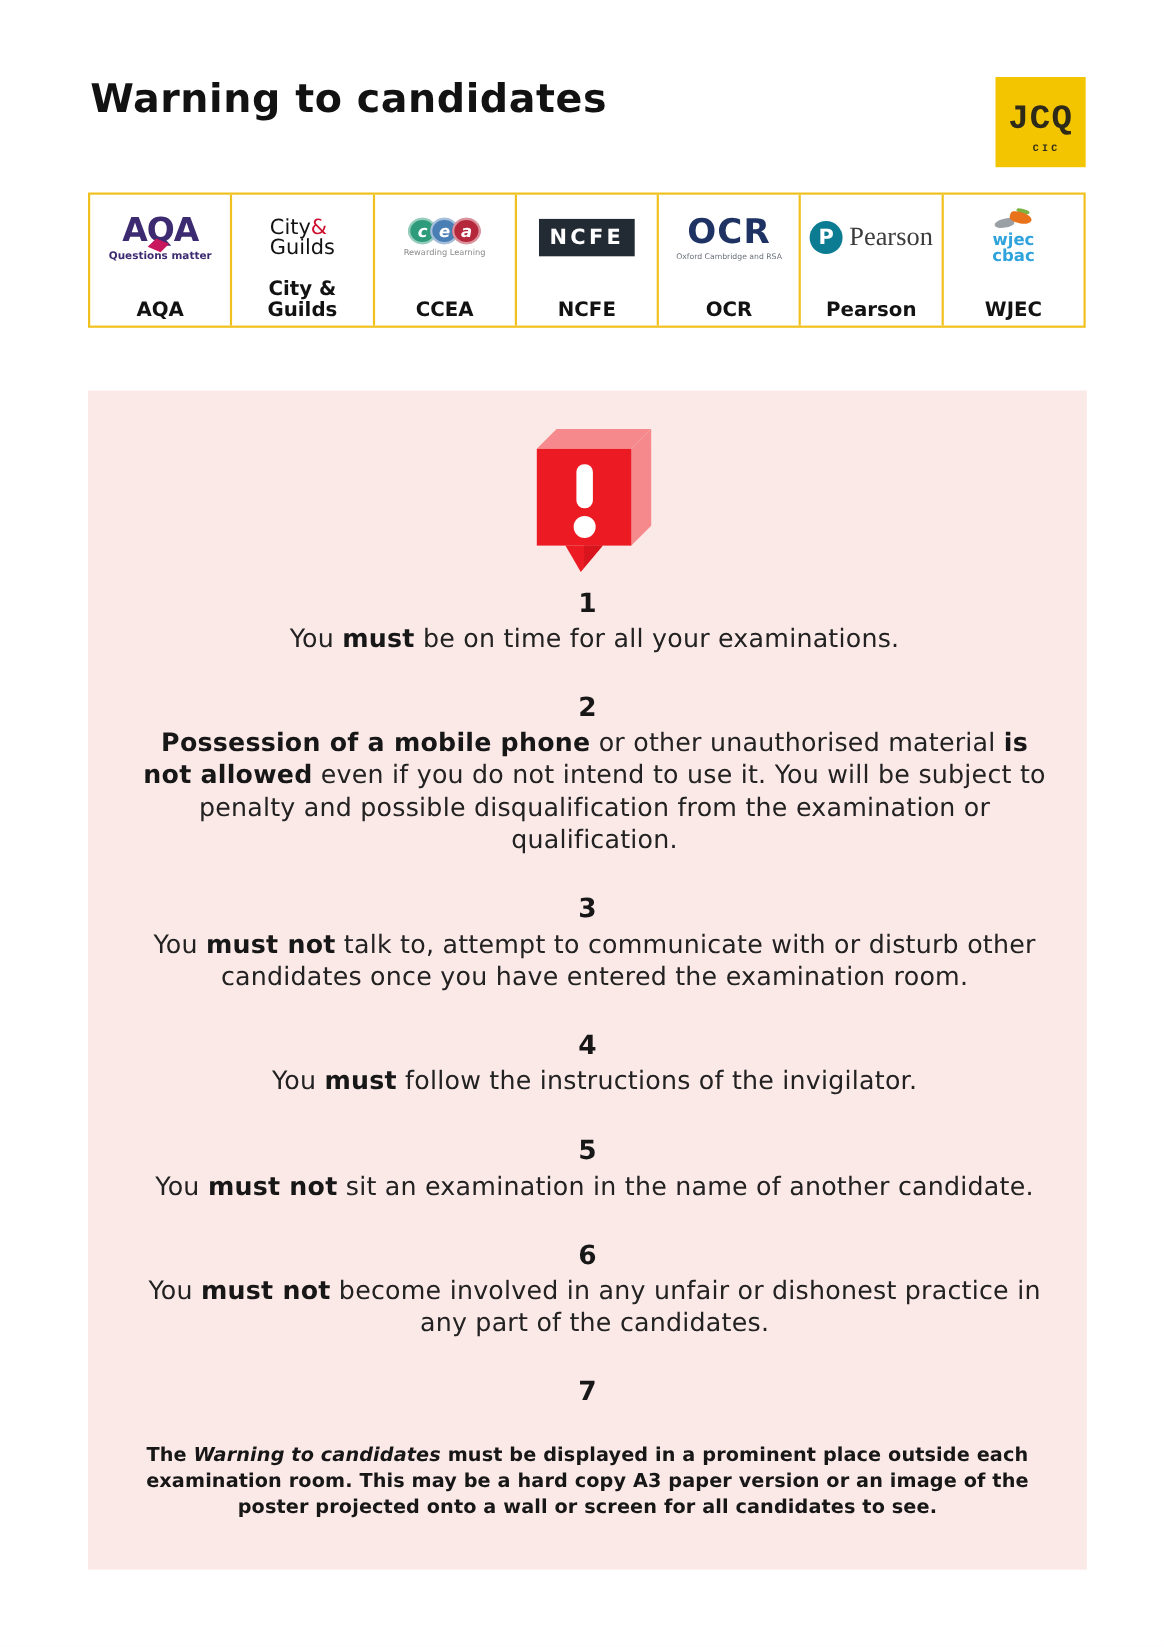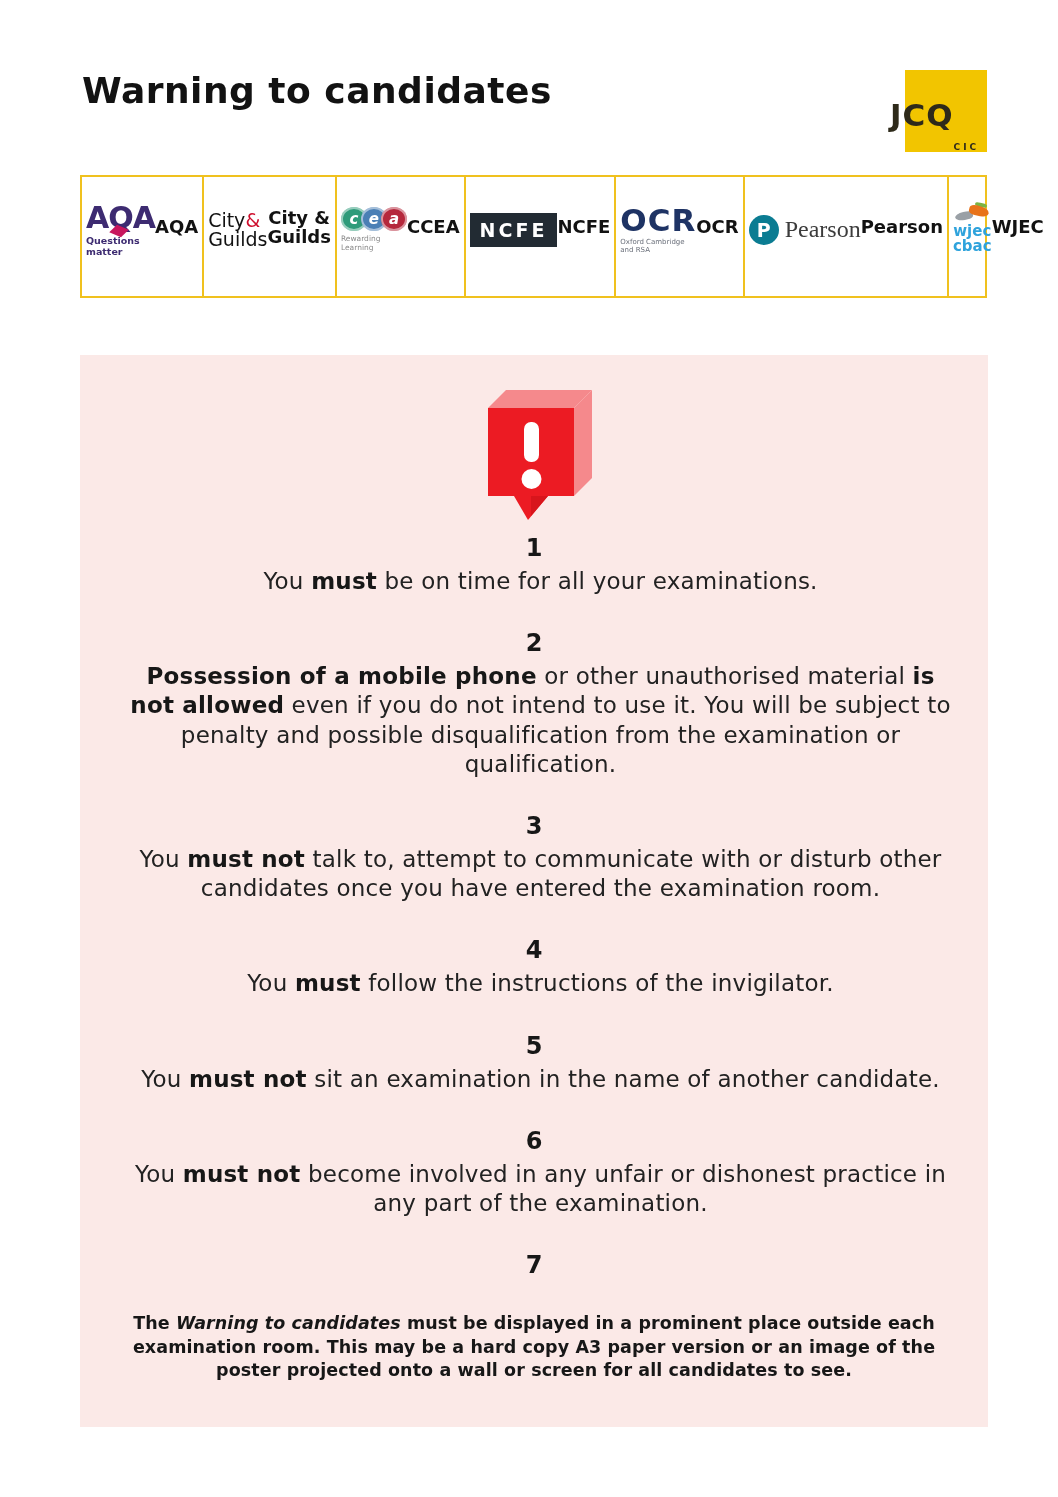--- a/index.html
+++ b/index.html
@@ -8,35 +8,35 @@
     width:1058px; height:1497px; position:relative; overflow:hidden;
     font-family:"DejaVu Sans","Liberation Sans",sans-serif; color:#1c1c1c;
   }
   
   .page-title {
     position:absolute; left:82px; top:70px;
     font-size:36px; font-weight:800; letter-spacing:0.5px; color:#121212;
   }
   .jcq-logo {
     position:absolute; left:905px; top:70px; width:82px; height:82px;
-    background:#F2C500; display:flex; flex-direction:row;
-    align-items:center; justify-content:center;
+    background:#F2C500; display:flex; flex-direction:column;
+    align-items:center; justify-content:center;font-family:Liberation Mono, monospace;
   }
   .jcq-logo .jcq-main { font-size:31px; font-weight:700; color:#2e2a1a; letter-spacing:1px; margin-top:8px; }
   .jcq-logo .jcq-sub  { font-size:9px; font-weight:700; color:#2e2a1a; letter-spacing:3px; align-self:flex-end; margin:4px 23px 0 0; }
 
   
   .boards {
     position:absolute; left:80px; top:175px; width:907px; height:123px;
     display:flex; border:2px solid #F0C11E; background:#fff;
   }
   .board-cell {
     flex:1 1 0; border-right:2px solid #F0C11E;
-    display:flex; flex-direction:row; align-items:center; justify-content:space-between;
-    padding:10px 4px 24px;
+    display:flex; flex-direction:column; align-items:center; justify-content:space-between;
+    padding:10px 4px 0;
   }
   .board-cell:last-child { border-right:none; }
   .board-logo { height:58px; display:flex; flex-direction:column; align-items:center; justify-content:center; }
   .board-label {
     font-size:18px; font-weight:800; color:#121212; text-align:center; line-height:1.05;
     padding-bottom:4px;
   }
   
   .aqa-text { font-size:30px; font-weight:800; color:#3D2B71; line-height:1; position:relative; letter-spacing:-1px;}
   .aqa-tail { position:absolute; right:28px; bottom:-2px; width:16px; height:8px; background:#C8175D; transform:skewX(-35deg) rotate(18deg); }
@@ -212,21 +212,21 @@
       <div class="rule-block">
         <div class="rule-number">4</div>
         <div class="rule-text"><span>You </span><span class="seg-b">must</span><span> follow the instructions of the invigilator.</span></div>
       </div>
       <div class="rule-block">
         <div class="rule-number">5</div>
         <div class="rule-text"><span>You </span><span class="seg-b">must not</span><span> sit an examination in the name of another candidate.</span></div>
       </div>
       <div class="rule-block">
         <div class="rule-number">6</div>
-        <div class="rule-text"><span>You </span><span class="seg-b">must not</span><span> become involved in any unfair or dishonest practice in any part of the examination.</span></div>
+        <div class="rule-text"><span>You </span><span class="seg-b">must not</span><span> become involved in any unfair or dishonest practice in any part of the candidates.</span></div>
       </div>
       <div class="rule-block">
         <div class="rule-number">7</div>
       </div>
     </div>
 
     <div class="panel-footer"><span class="seg-b">The </span><span class="seg-b seg-i">Warning to candidates</span><span class="seg-b"> must be displayed in a prominent place outside each examination room. This may be a hard copy A3 paper version or an image of the poster projected onto a wall or screen for all candidates to see.</span></div>
 
   </div>
 </div>

